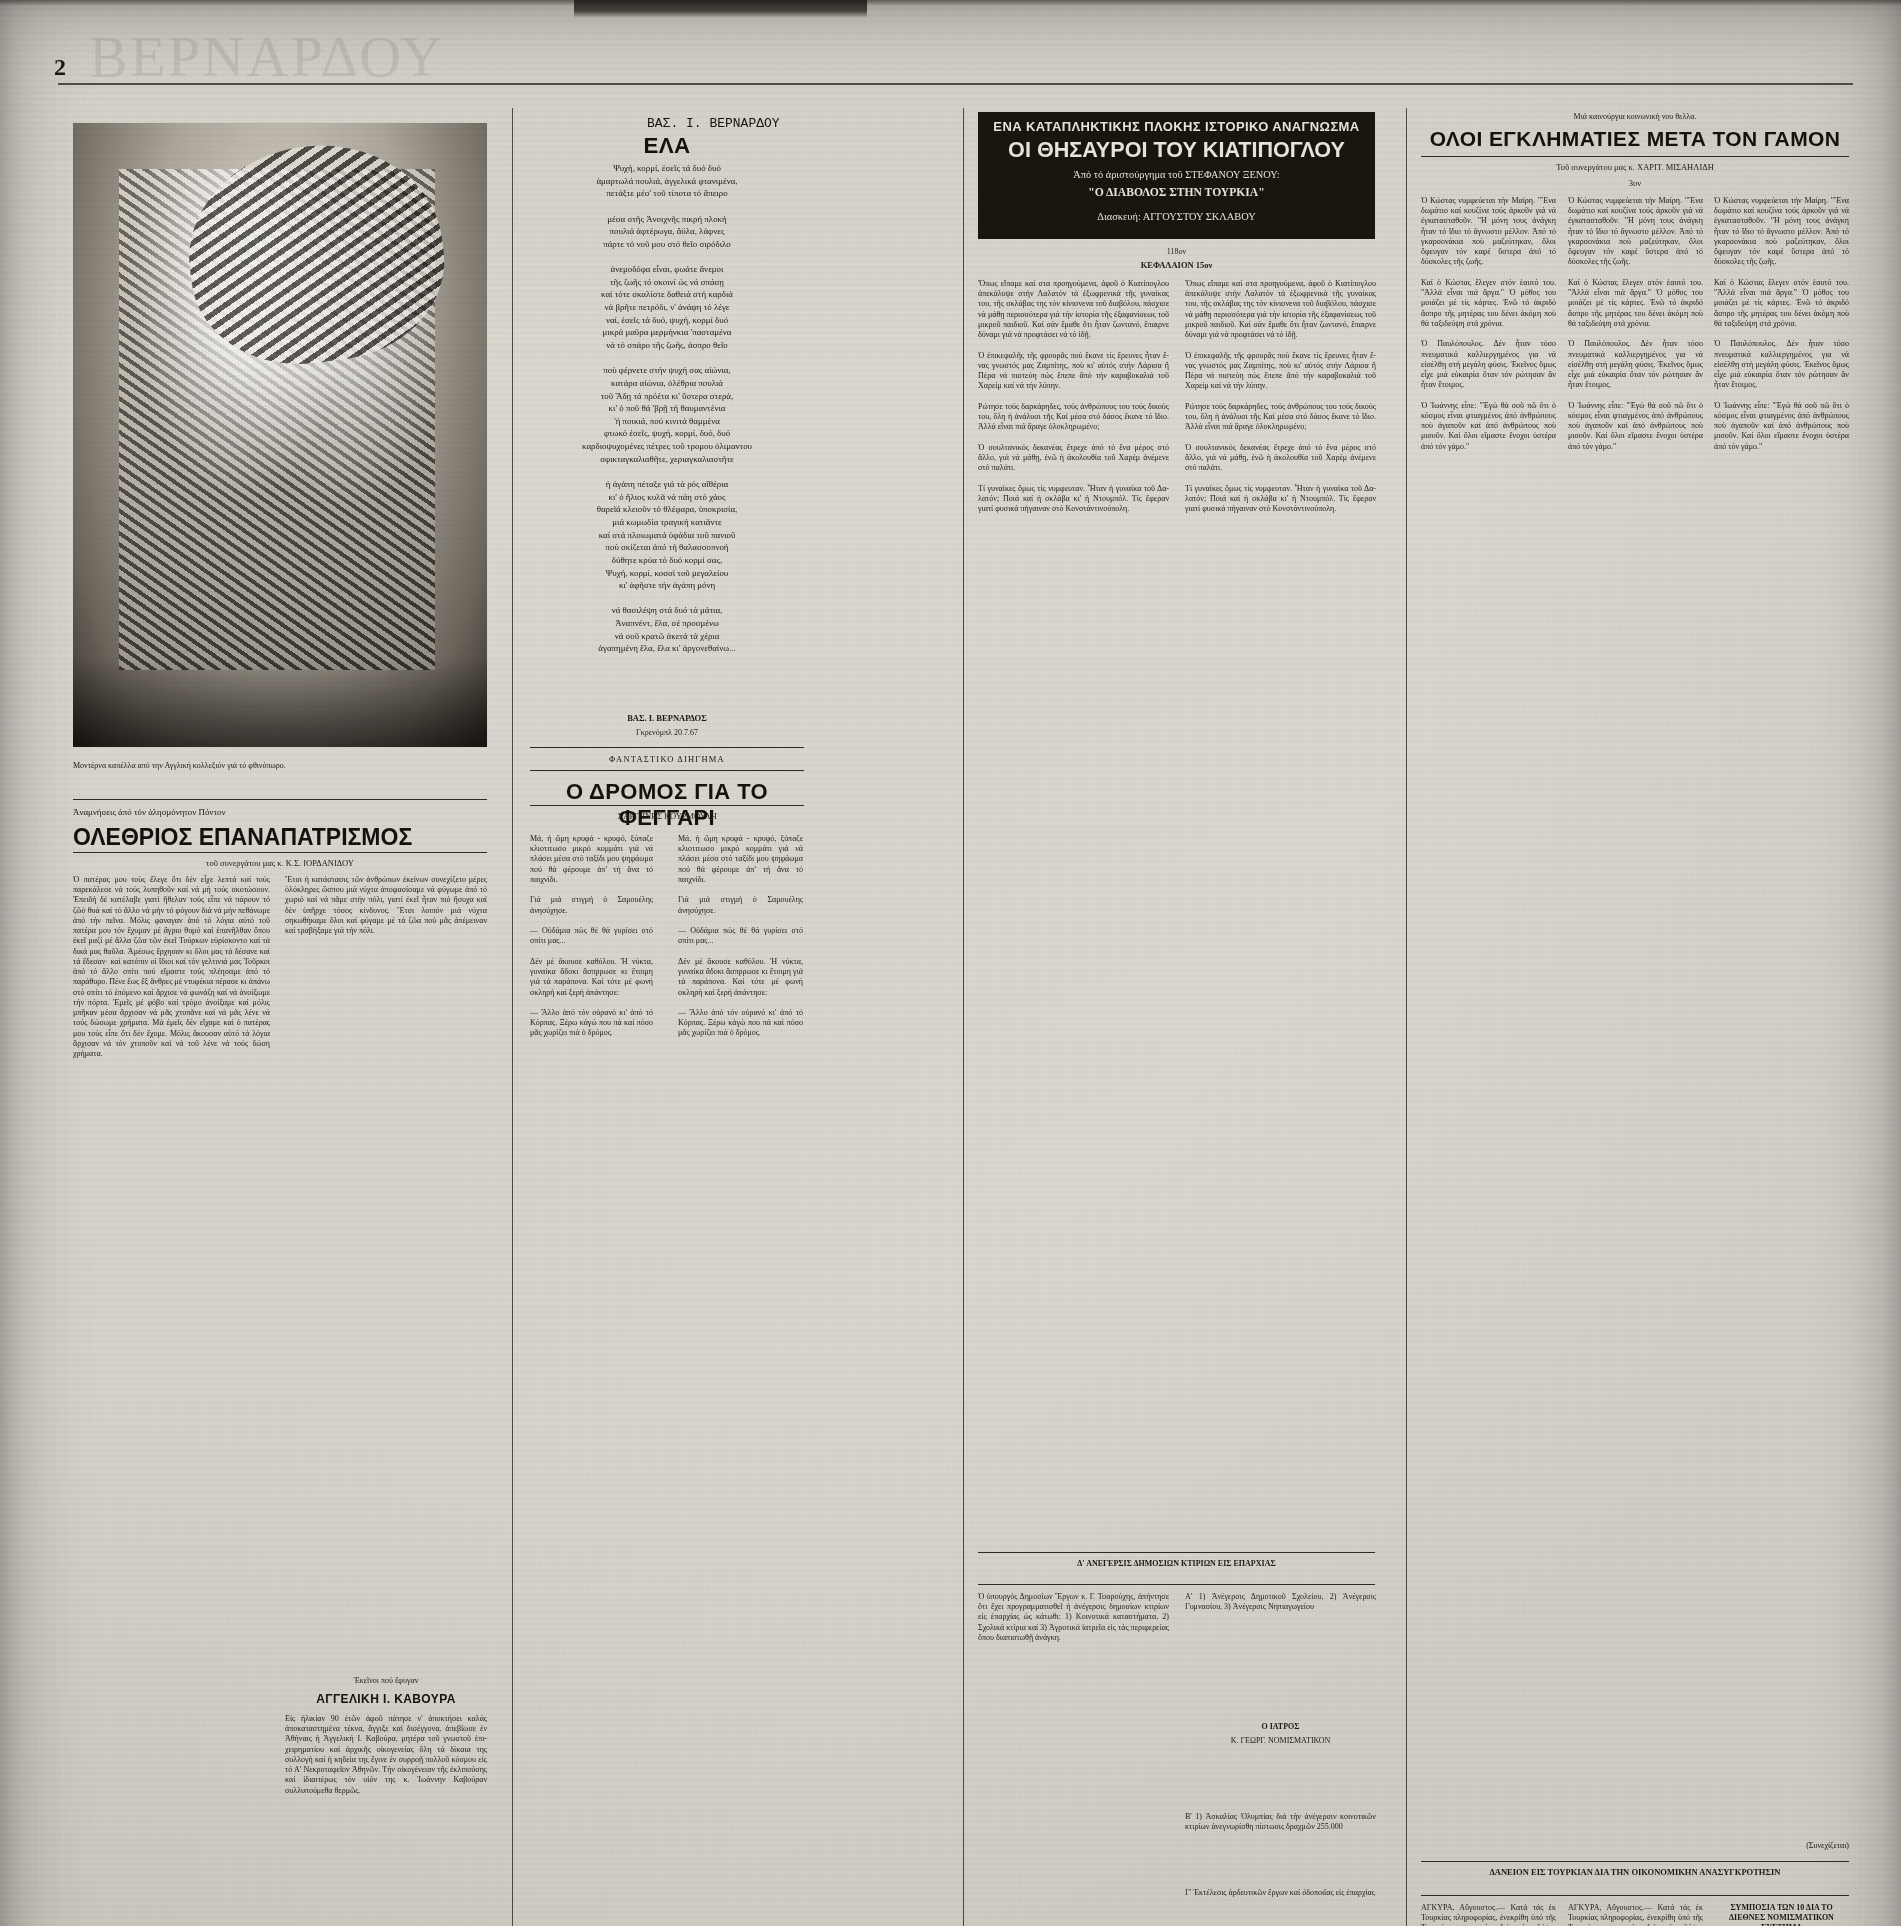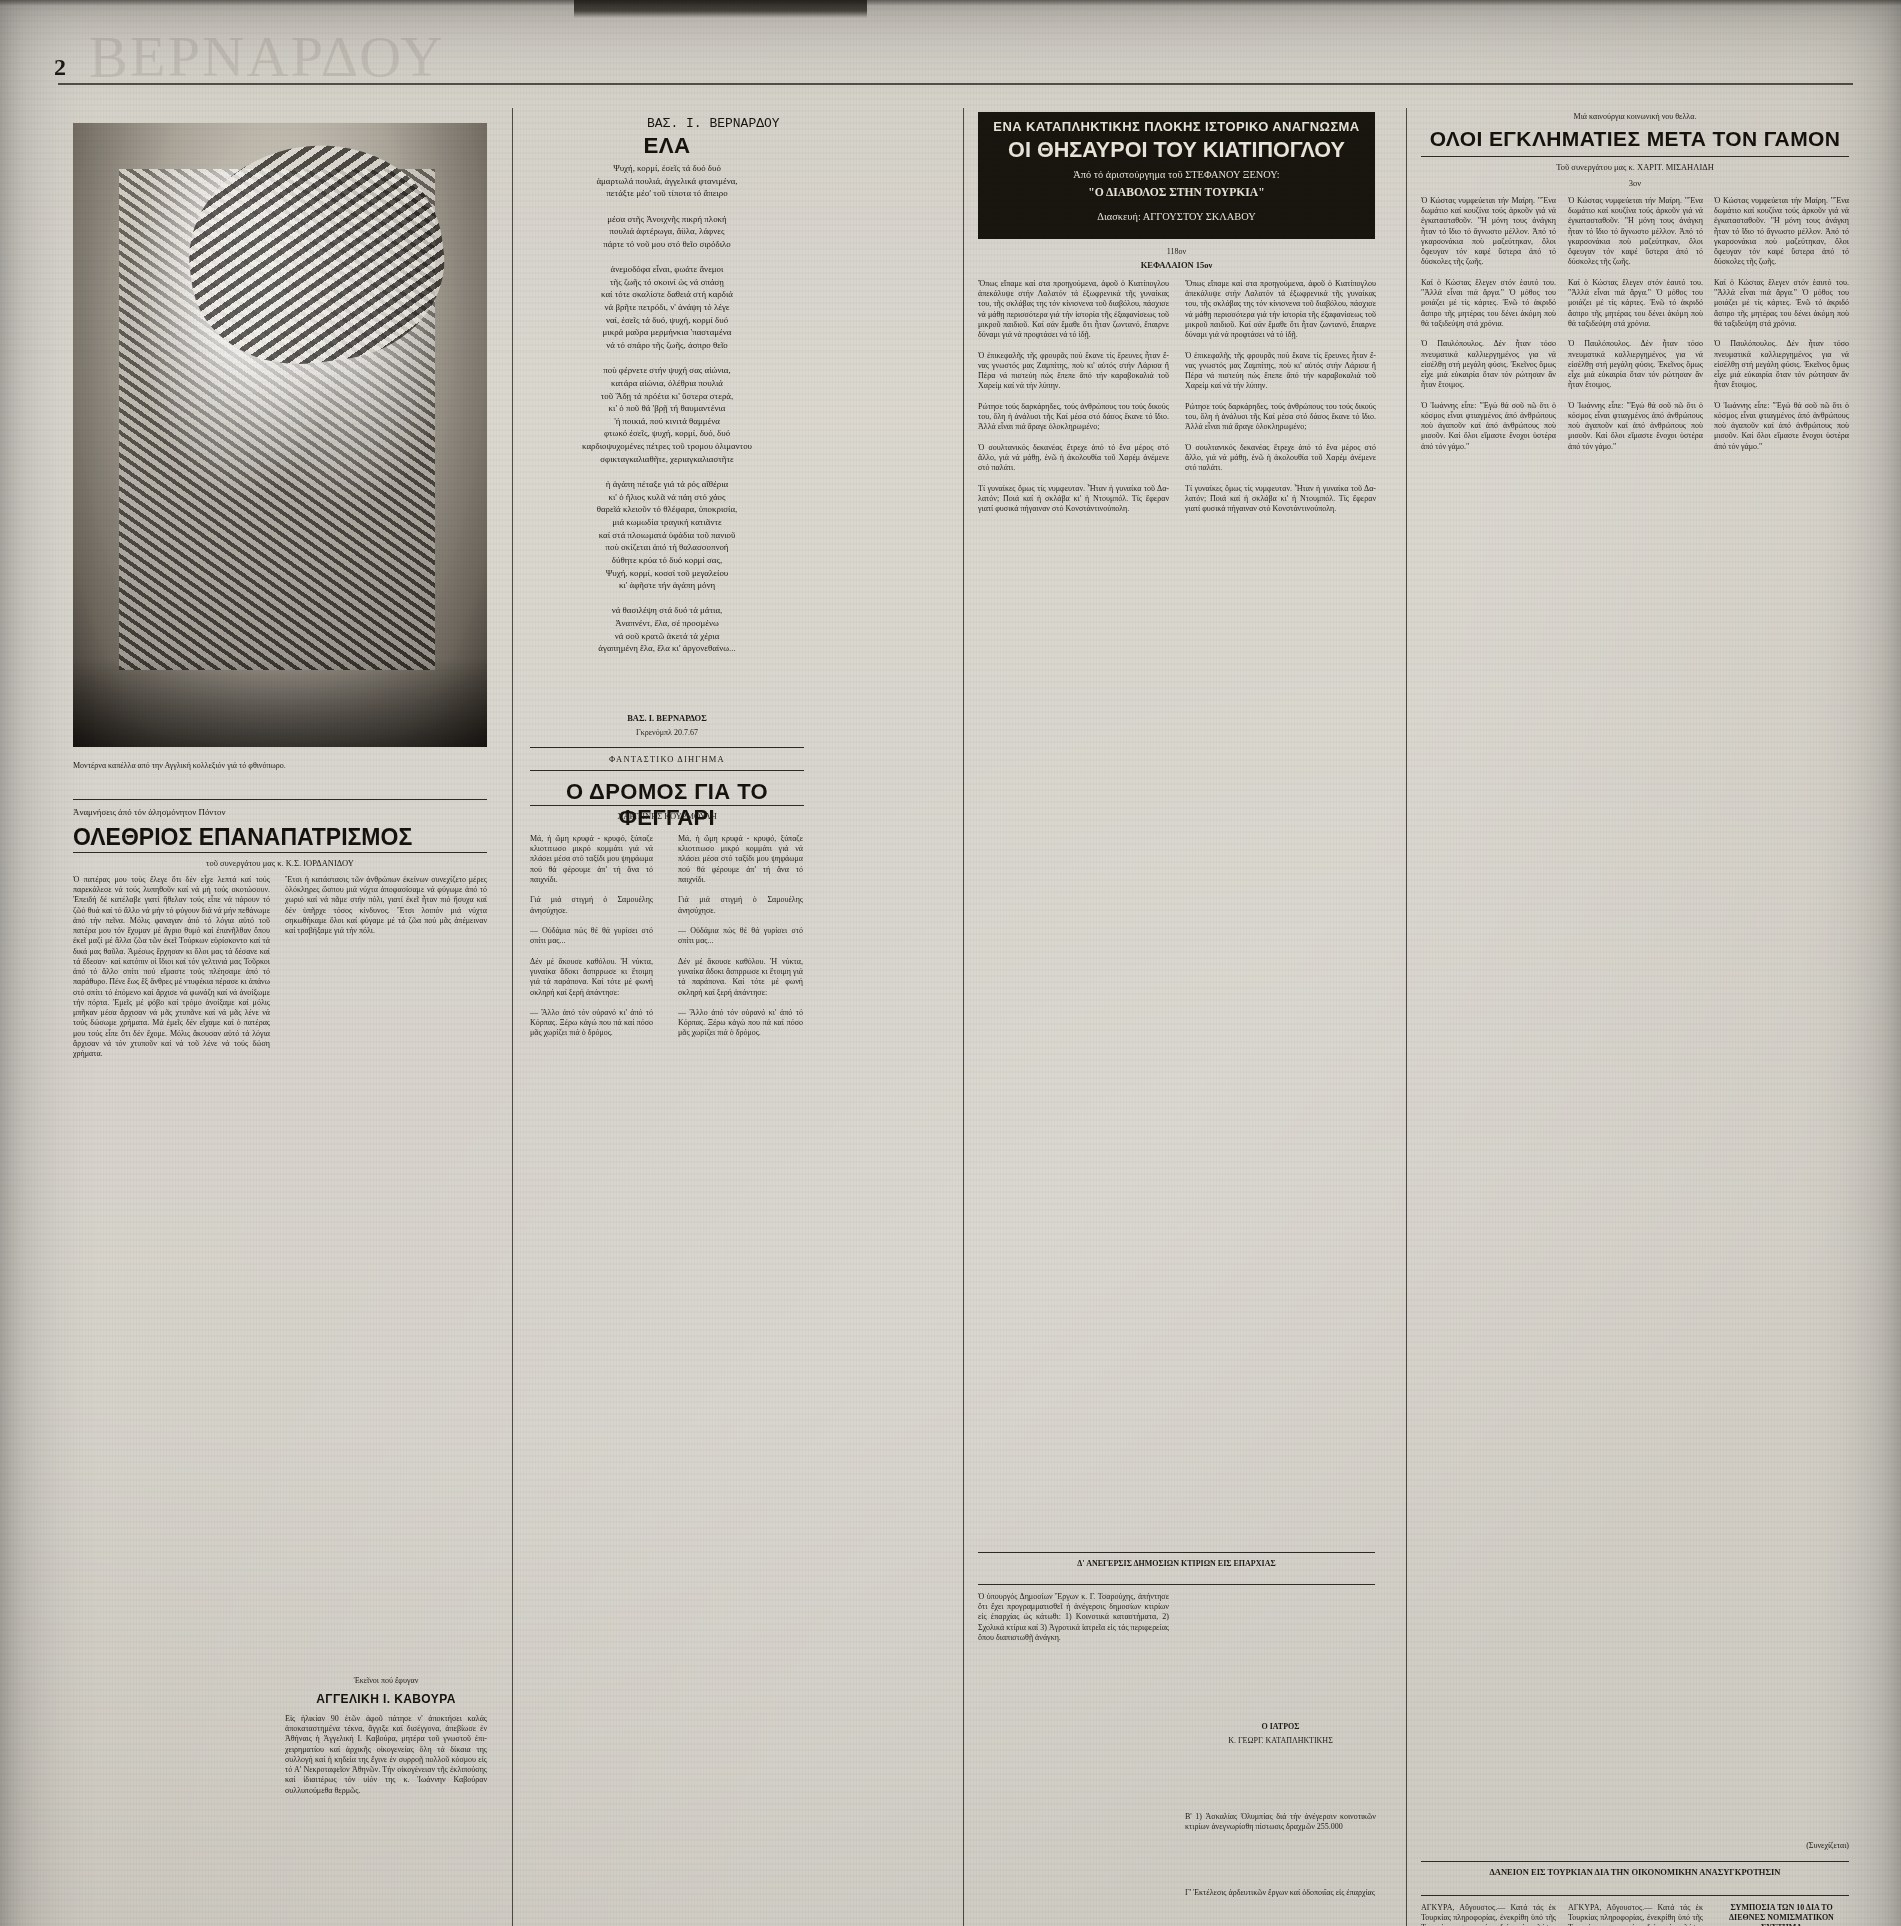--- a/index.html
+++ b/index.html
@@ -267,25 +267,26 @@
 
 Ὁ σουλτανικός δεκανέας ἔ­τρεχε ἀπό τό ἕνα μέρος στό ἄλλο, γιά νά μάθῃ, ἐνῶ ἡ ἀκο­λουθία τοῦ Χαρέμ ἀνέμενε στό παλάτι.
 
 Τί γυναίκες ὅμως τίς νυμφευ­ταν. Ἦταν ἡ γυναίκα τοῦ Δα­λατόν; Ποιά καί ἡ σκλάβα κι' ἡ Ντουμπόλ. Τίς ἔφεραν γιατί φυσικά πήγαιναν στό Κον­στάντινούπολη.</div>
 
   <div class="hr" style="left:978px;top:1552px;width:397px;height:1.2px;"></div>
   <div class="col t10 ctr bold" style="left:978px;top:1559px;width:397px;">Δ' ΑΝΕΓΕΡΣΙΣ ΔΗΜΟΣΙΩΝ ΚΤΙΡΙΩΝ ΕΙΣ ΕΠΑΡΧΙΑΣ</div>
   <div class="hr" style="left:978px;top:1584px;width:397px;height:1.2px;"></div>
 
   <div class="col t10" style="left:978px;top:1592px;width:191px;height:385px;">Ὁ ὑπουργός Δημοσίων Ἔρ­γων κ. Γ. Τσαρούχης, ἀπήντησε ὅτι ἔχει προγραμματισθεῖ ἡ ἀνέγερσις δημοσίων κτιρίων εἰς ἐπαρχίας ὡς κάτωθι: 1) Κοινοτικά καταστήματα, 2) Σχολικά κτίρια καί 3) Ἀγροτικά ἰατρεῖα εἰς τάς περιφερείας ὅπου διαπιστωθῇ ἀνάγκη.</div>
+  <div class="col t10" style="left:1185px;top:1592px;width:191px;height:162px;">Α' 1) Ἀνέγερσις Δημοτικοῦ Σχολείου, 2) Ἀνέγερσις Γυμνασίου, 3) Ἀνέγερσις Νηπιαγωγείου</div>
   <div class="col t10" style="left:1185px;top:1764px;width:191px;height:116px;margin-top:48px;">Β' 1) Ἀσκαλίας Ὀλυμπίας διά τήν ἀνέγερσιν κοινοτικῶν κτιρίων ἀνεγνωρίσθη πίστωσις δραχμῶν 255.000</div>
   <div class="col t10" style="left:1185px;top:1888px;width:191px;height:100px;">Γ' Ἐκτέλεσις ἀρδευτικῶν ἔργων καί ὁδοποιΐας εἰς ἐπαρχίας</div>
 
   <div class="col t10 ctr bold" style="left:1185px;top:1722px;width:191px;">Ο ΙΑΤΡΟΣ</div>
-  <div class="col t10 ctr" style="left:1185px;top:1736px;width:191px;">Κ. ΓΕΩΡΓ. ΚΑΤΑΠΛΗΚΤΙΚΗΣ</div>
+  <div class="col t10 ctr" style="left:1185px;top:1736px;width:191px;">Κ. ΓΕΩΡΓ. ΝΟΜΙΣΜΑΤΙΚΟΝ</div>
 
   <div class="vline" style="left:1406px;top:108px;height:2650px;"></div>
 
   <div class="col t10 ctr" style="left:1421px;top:112px;width:428px;text-align:center;">Μιά καινούργια κοινωνική νου θελλα.</div>
   <div class="hdr" style="left:1421px;top:127px;width:428px;font-size:21px;text-align:center;">ΟΛΟΙ ΕΓΚΛΗΜΑΤΙΕΣ ΜΕΤΑ ΤΟΝ ΓΑΜΟΝ</div>
   <div class="hr" style="left:1421px;top:156px;width:428px;height:1.2px;"></div>
   <div class="col t11 ctr" style="left:1421px;top:162px;width:428px;">Τοῦ συνεργάτου μας κ. ΧΑΡΙΤ. ΜΙΣΑΗΛΙΔΗ</div>
   <div class="col t11 ctr" style="left:1421px;top:178px;width:428px;">3ον</div>
 
   <div class="col t10" style="left:1421px;top:196px;width:135px;height:1630px;white-space:pre-line;">Ὁ Κώστας νυμφεύεται τήν Μαίρη. "Ἕνα δωμάτιο καί κου­ζίνα τούς ἀρκοῦν γιά νά ἐγ­κατασταθοῦν. "Η μόνη τους ἀνάγκη ἦταν τό ἴδιο τό ἄγνω­στο μέλλον. Ἀπό τό γκαρσον­άκια ποὺ μαζεύτηκαν, ὅλοι ὄφευγαν τόν καφέ ὕστερα ἀπό τό δύσκολες τῆς ζωῆς.

